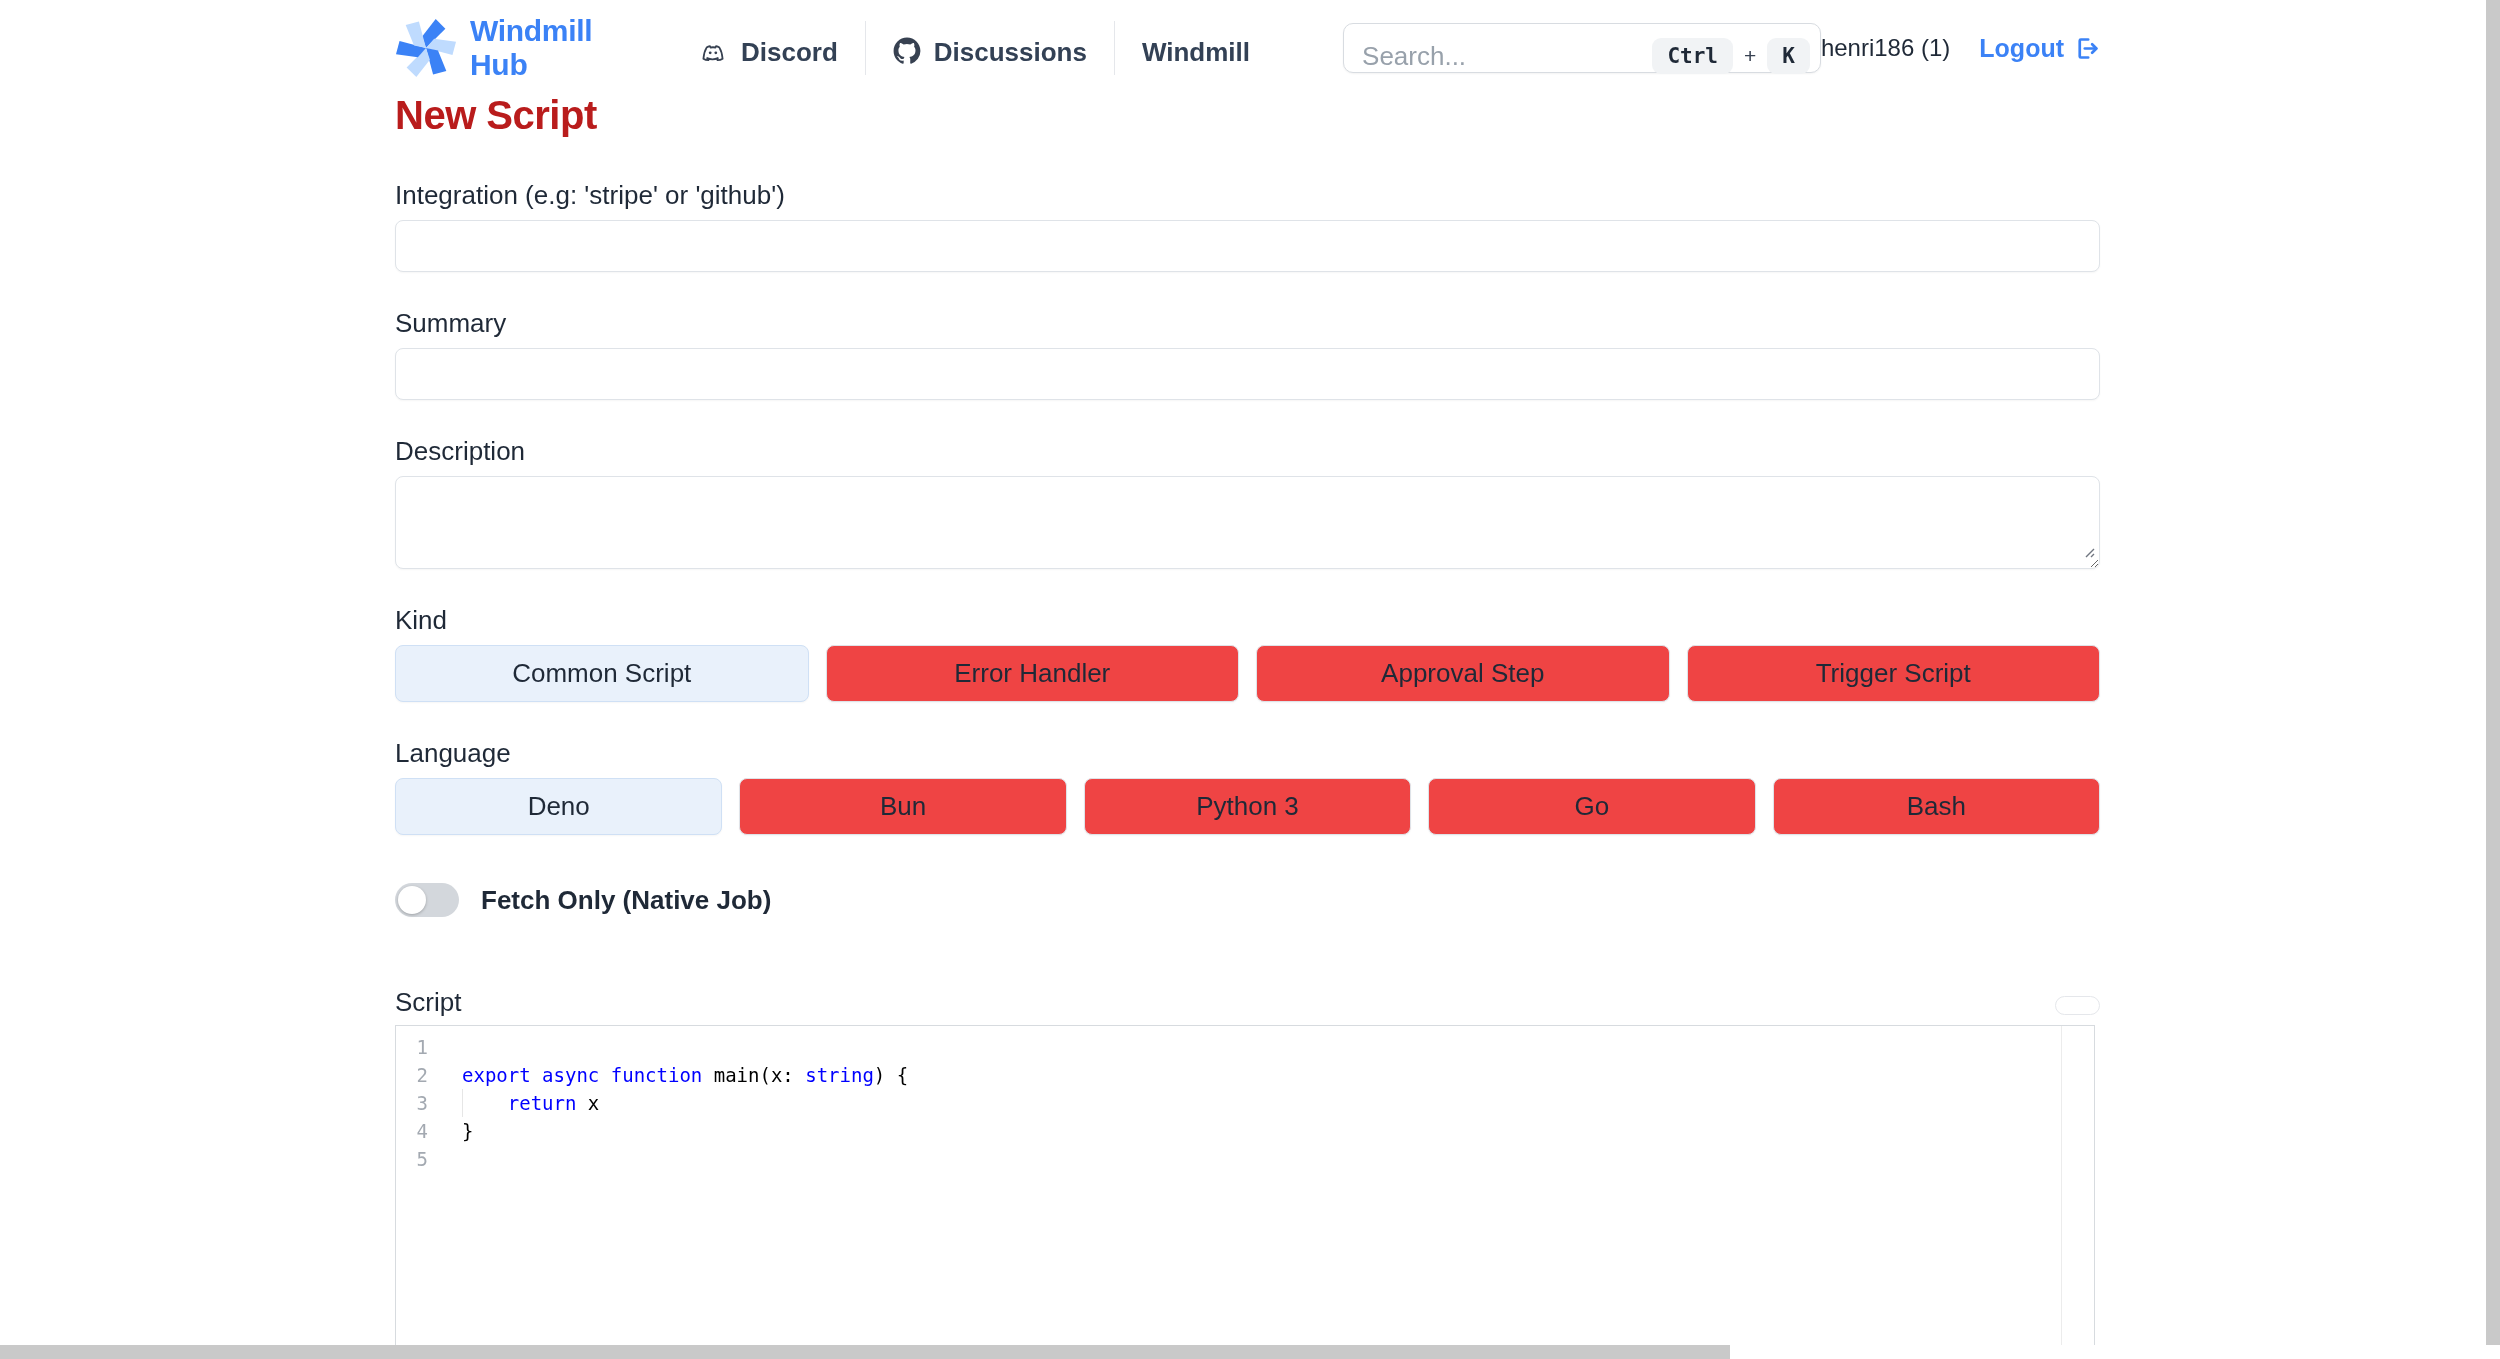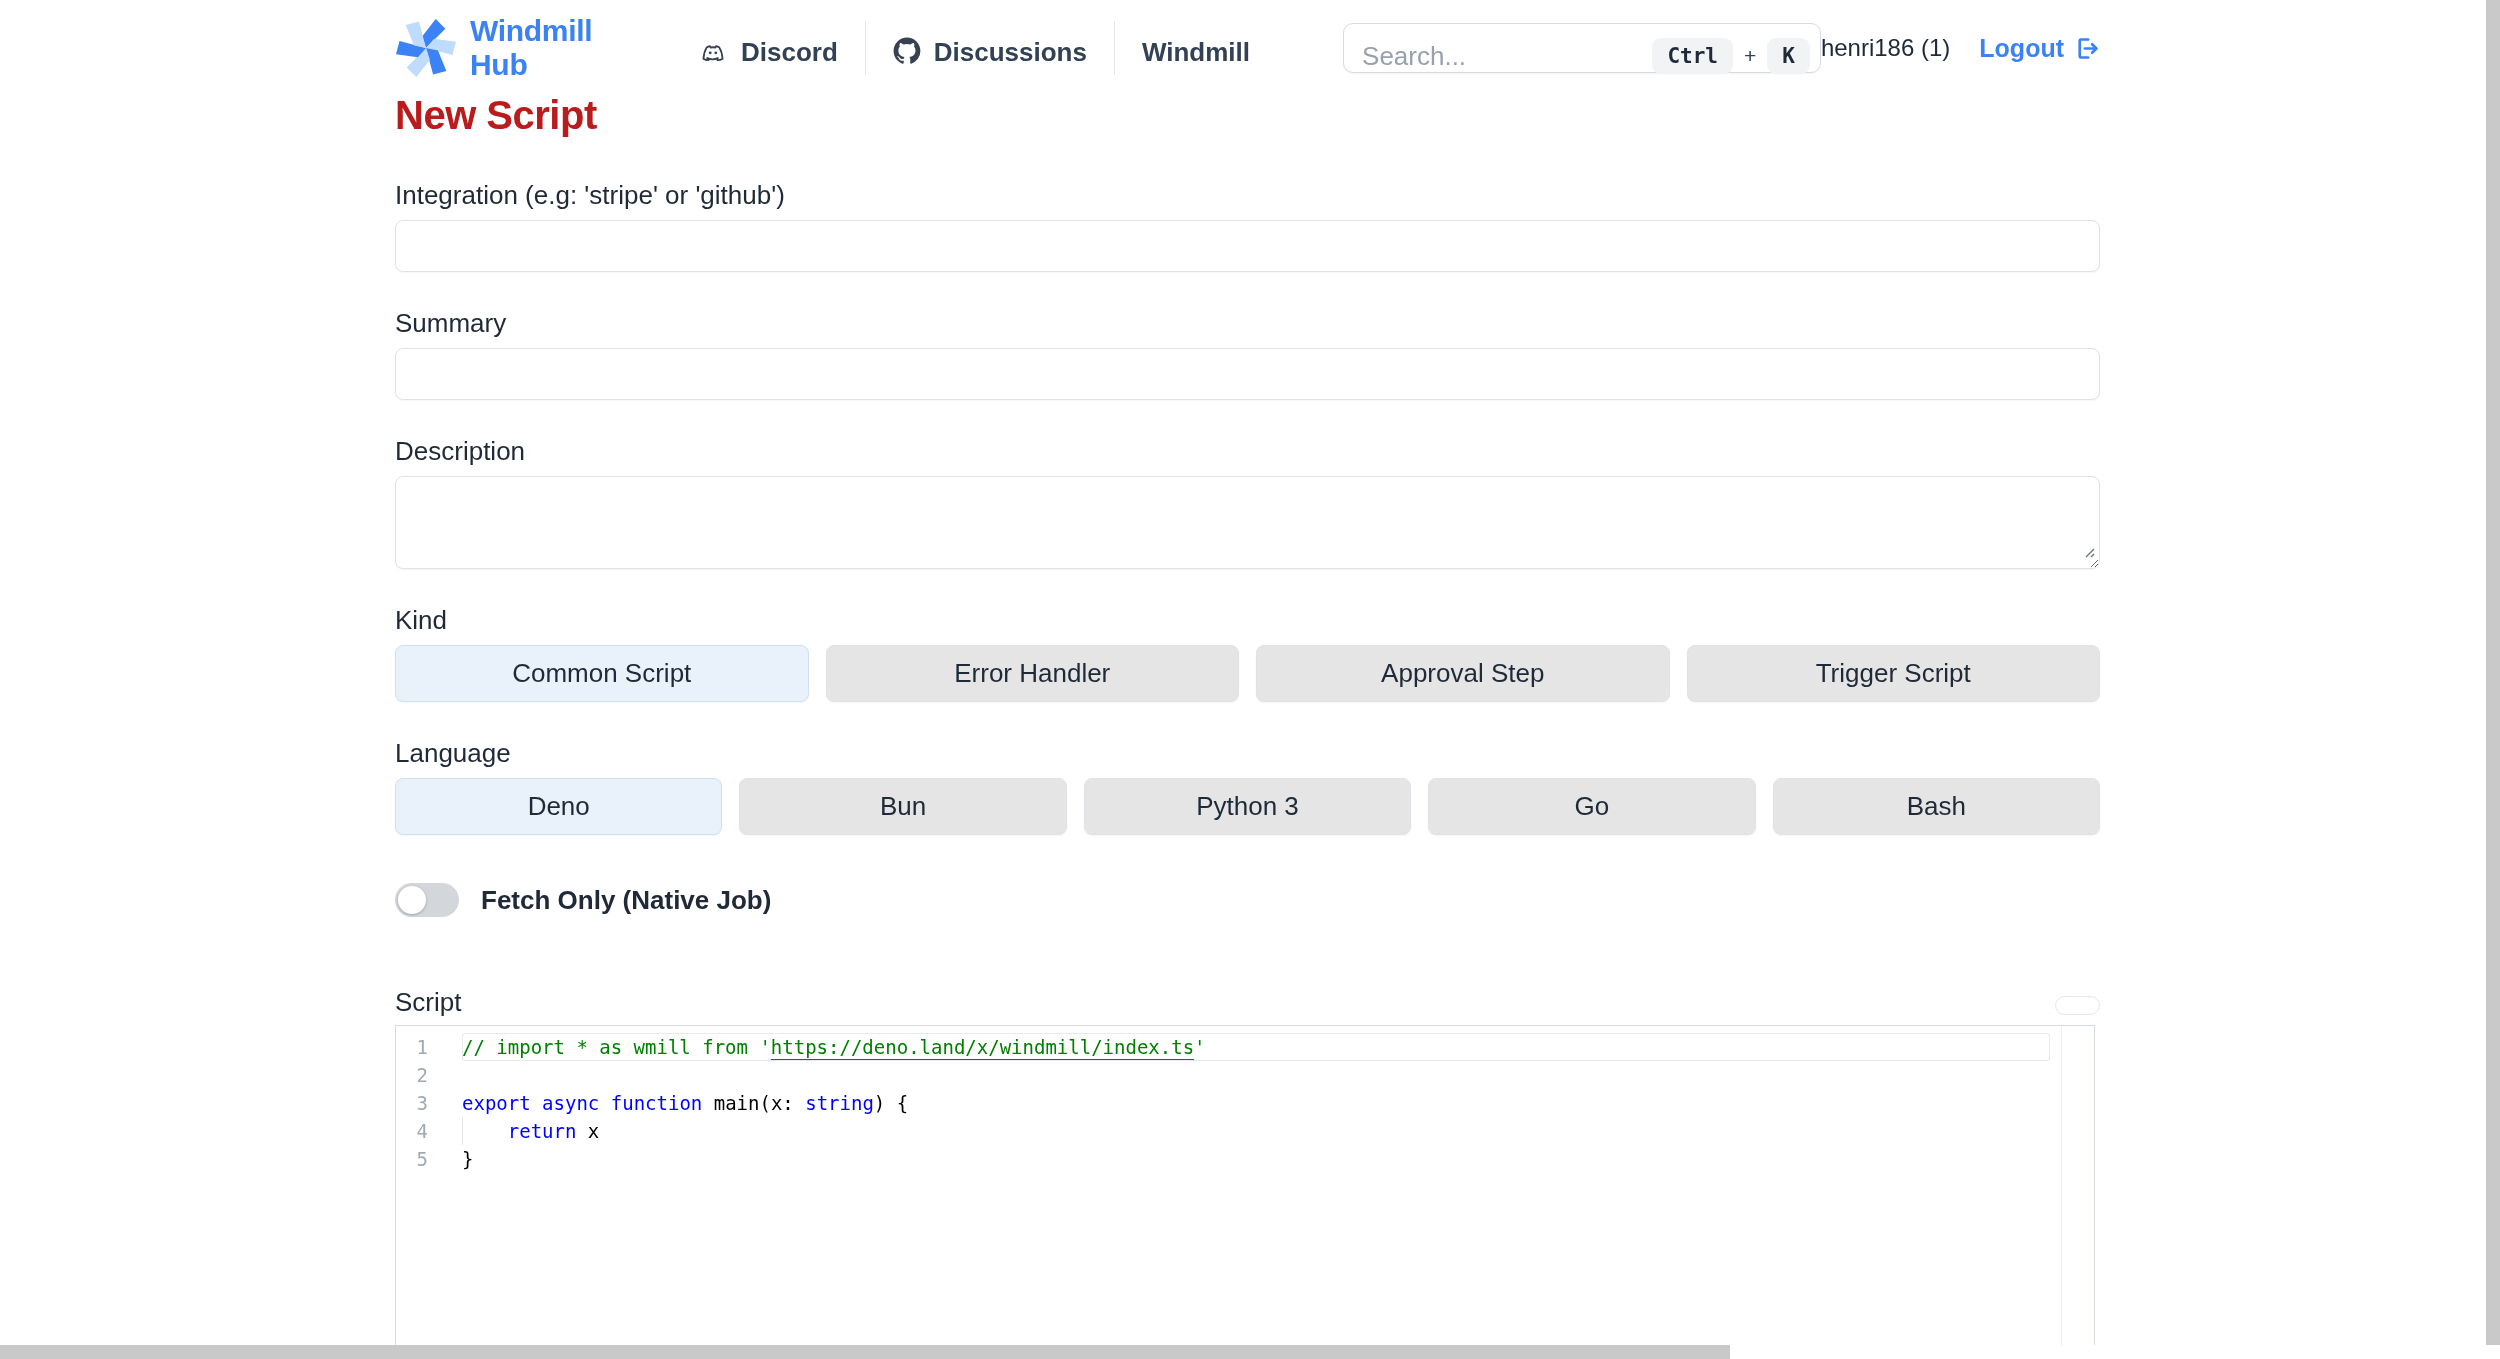--- a/index.html
+++ b/index.html
@@ -42,21 +42,21 @@
                 font-size: 24px; font-family: "Liberation Sans", sans-serif; padding: 0 16px;
                 outline: none; box-shadow: 0 1px 2px rgba(0,0,0,.04); background: #fff; }
   .textarea-wrap { position: relative; }
   textarea.desc { width: 100%; height: 93px; border: 1px solid #dfe3e8; border-radius: 8px;
                   resize: vertical; outline: none; font-size: 24px; padding: 10px 16px;
                   font-family: "Liberation Sans", sans-serif; box-shadow: 0 1px 2px rgba(0,0,0,.04);
                   display: block; }
   .resize-handle { position: absolute; right: 5px; bottom: 7px; pointer-events: none; }
 
   .options-row { display: flex; gap: 17px; }
-  .opt-btn { flex: 1; height: 57px; background: #e5e5e5; border: 1px solid #dfe3e8; border-radius: 8px;
+  .opt-btn { flex: 1; height: 57px; background: #ef4444; border: 1px solid #dfe3e8; border-radius: 8px;
              font-size: 26px; color: #1f2937; font-family: "Liberation Sans", sans-serif;
              cursor: pointer; box-shadow: 0 1px 2px rgba(0,0,0,.04); }
   .opt-btn.selected { background: var(--selected-bg); border-color: var(--selected-border); }
 
   .toggle-row { margin-top: 48px; display: flex; align-items: center; gap: 22px; }
   .toggle { width: 64px; height: 34px; border-radius: 17px; background: #d3d7dc;
             position: relative; cursor: pointer; flex: none; }
   .toggle-knob { position: absolute; left: 3px; top: 3px; width: 28px; height: 28px;
                  border-radius: 50%; background: #fff; box-shadow: 0 1px 3px rgba(0,0,0,.25); }
   .toggle-label { font-size: 26px; font-weight: 600; color: #1f2937; }
@@ -229,21 +229,20 @@
 
   <div class="editor">
     <div class="gutter" id="editor-gutter">
         <div class="ln">1</div>
         <div class="ln">2</div>
         <div class="ln">3</div>
         <div class="ln">4</div>
         <div class="ln">5</div>
       </div>
     <div class="code" id="editor-code">
-        <div class="code-line current"><span class="s-comment">// import * as wmill from '</span><span class="s-comment-link">https://deno.land/x/windmill/index.ts</span><span class="s-comment">'</span></div>
         <div class="code-line"></div>
         <div class="code-line"><span class="s-keyword">export</span><span class="s-plain"> </span><span class="s-keyword">async</span><span class="s-plain"> </span><span class="s-keyword">function</span><span class="s-plain"> main(x: </span><span class="s-keyword">string</span><span class="s-plain">) {</span></div>
         <div class="code-line"><span class="guide"></span><span class="s-plain">    </span><span class="s-keyword">return</span><span class="s-plain"> x</span></div>
         <div class="code-line"><span class="s-plain">}</span></div>
       </div>
     <div class="minimap-sep"></div>
   </div>
 
 </div>
 

